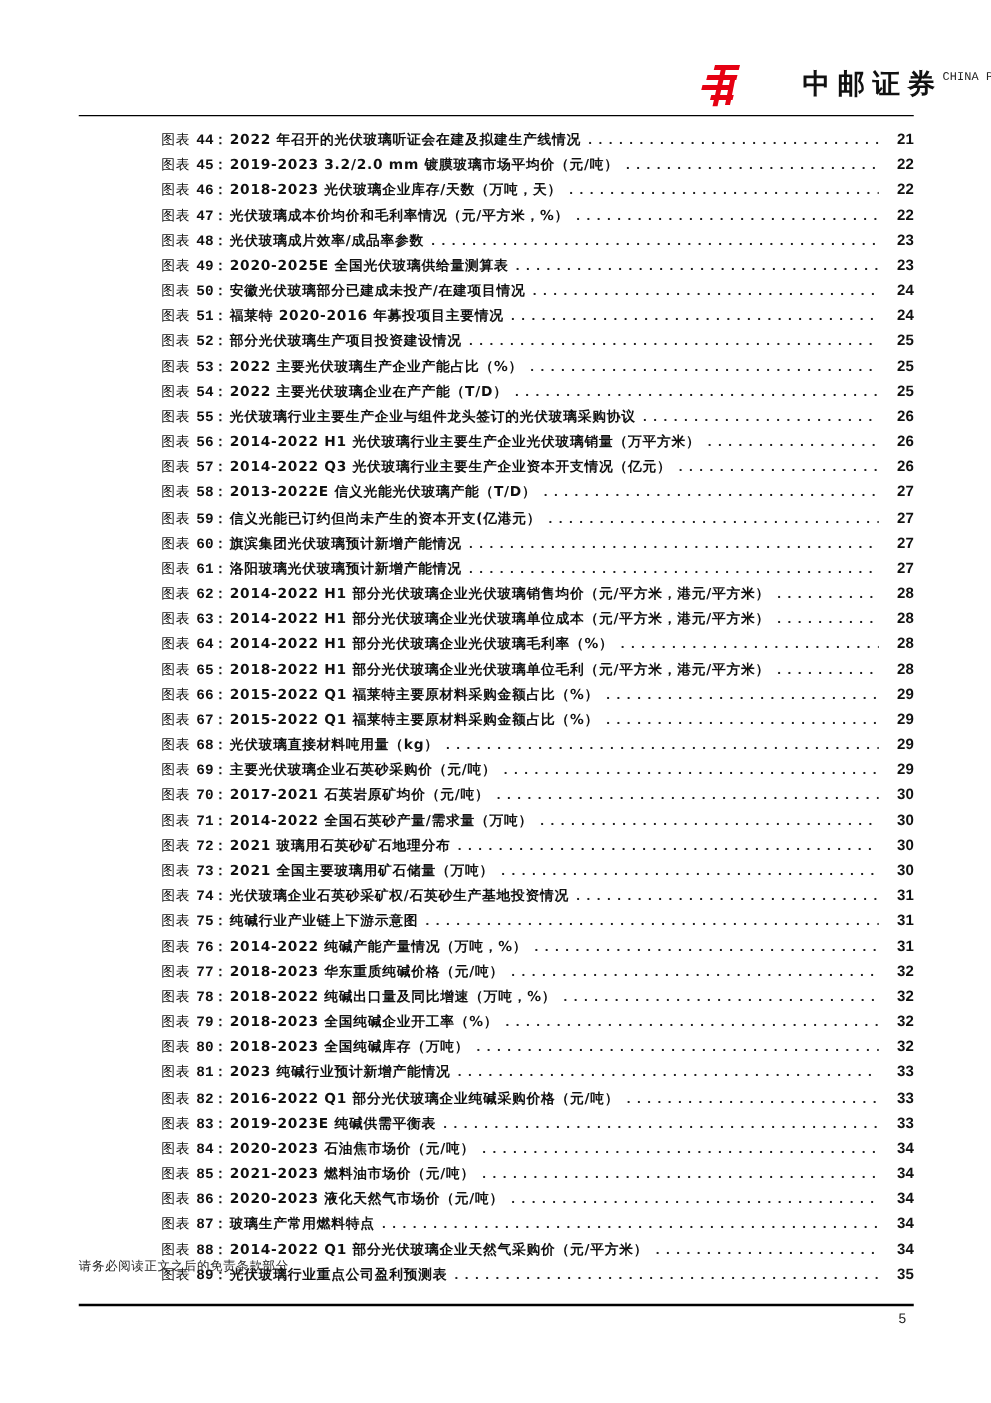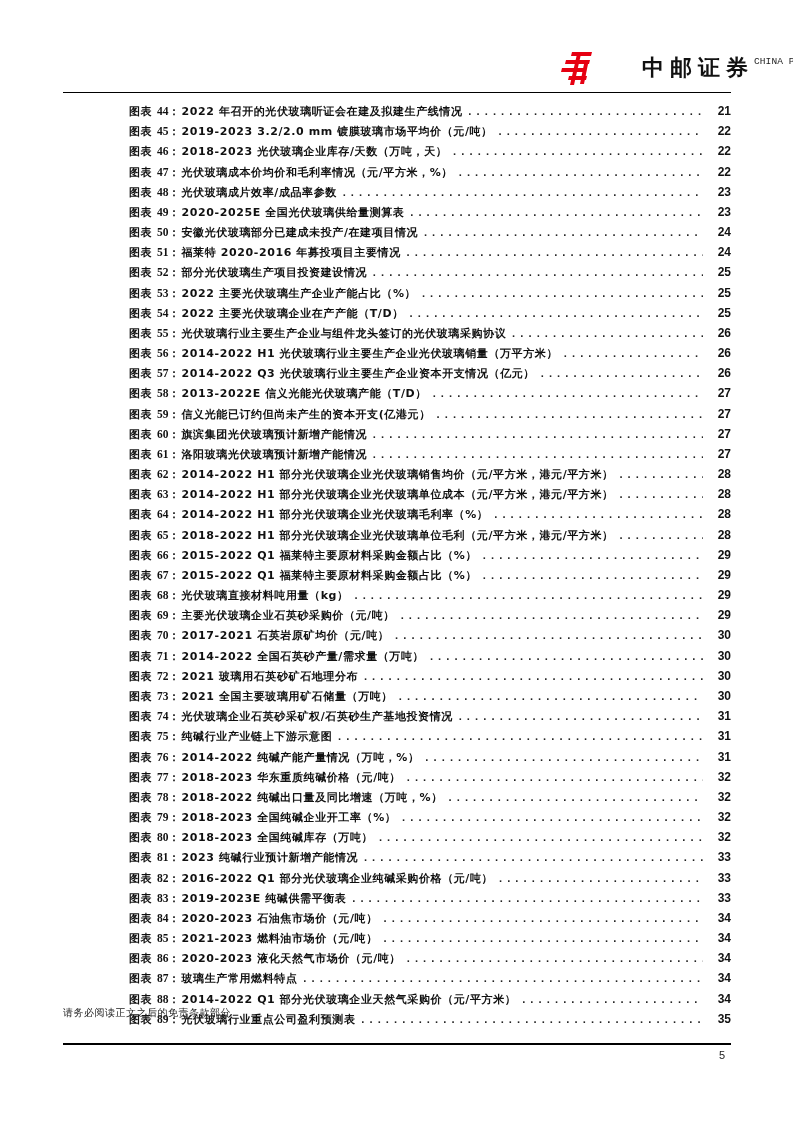--- a/index.html
+++ b/index.html
@@ -70,28 +70,28 @@
       align-items: baseline;
       height: 20.18px;
       line-height: 20.18px;
       font-size: 11px;
       font-weight: bold;
       white-space: nowrap;
     }
     .toc-prefix {
       flex: 0 0 auto;
       font-family: "DejaVu Sans", sans-serif;
-      font-weight: bold;
+      font-weight: normal;
       letter-spacing: 0.5px;
       padding-left: 36px;
     }
     .toc-num {
       flex: 0 0 auto;
       margin-left: 5px;
-      font-family: Liberation Serif, serif;
+      font-family: Liberation Mono, monospace;
       font-weight: bold;
       font-size: 11.5px;
     }
     .toc-colon {
       flex: 0 0 auto;
       font-family: "DejaVu Sans", sans-serif;
       margin-right: 2px;
     }
     .toc-title {
       flex: 0 0 auto;

